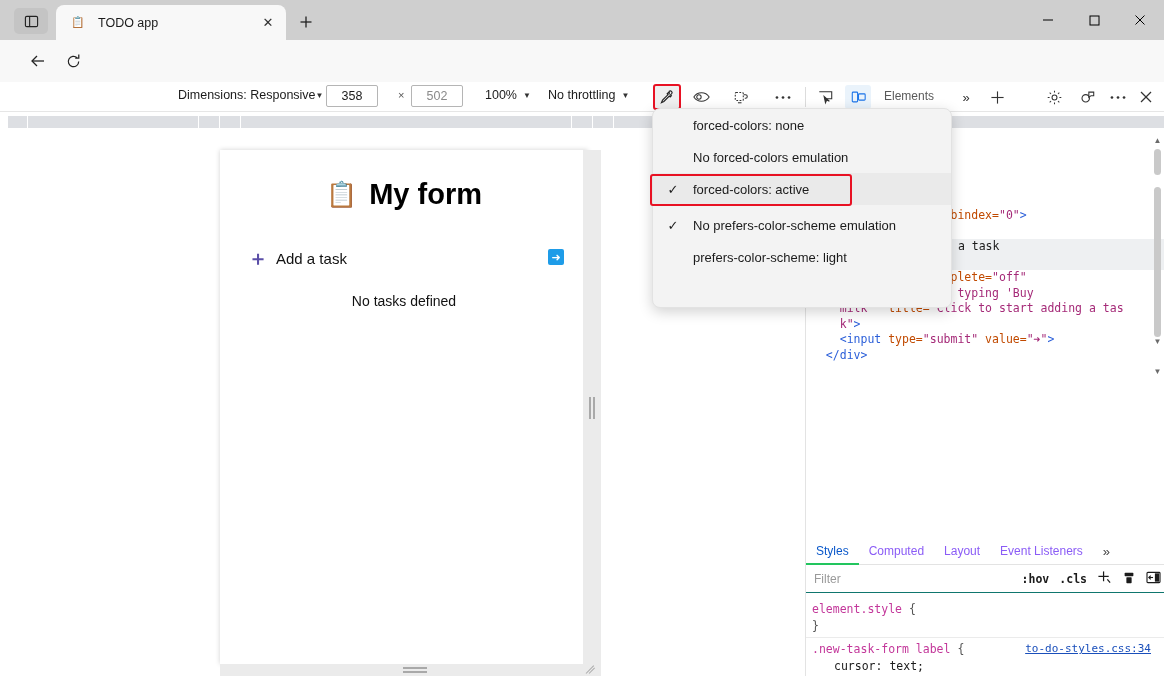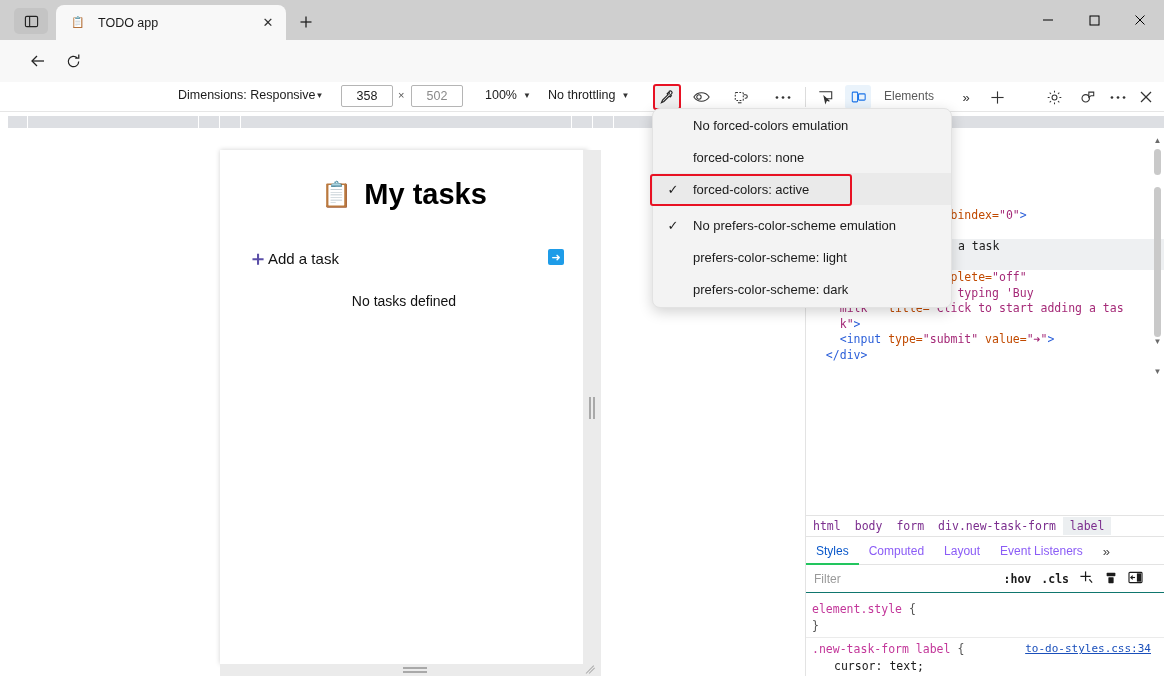--- a/index.html
+++ b/index.html
@@ -85,21 +85,21 @@
   .dt-dim{
     position:absolute; left:178px; top:88px;
     font-size:12.5px; color:#1b1b1b; display:flex; align-items:center; 
   }
   .caret{ font-size:8px; color:#333; }
   .dim-input{
     position:absolute; top:85px; width:52px; height:22px;
     border:1px solid #b5b5b5; border-radius:2px; background:#fff;
     font-size:12.5px; color:#1b1b1b; text-align:center; line-height:20px;
   }
-  .dim-w{ left:341px; }
+  .dim-w{ left:326px; }
   .dim-h{ left:411px; color:#8a8a8a;text-align:center; }
   .dim-x{ position:absolute; left:398px; top:89px; font-size:11px; color:#555;}
   .dt-zoom{ position:absolute; left:485px; top:88px; font-size:12.5px; color:#1b1b1b; display:flex; gap:6px; align-items:center;}
   .dt-throttle{ position:absolute; left:548px; top:88px; font-size:12.5px; color:#1b1b1b; display:flex; gap:6px; align-items:center;}
   .dt-tbtn{
     position:absolute; top:85px; width:26px;height:24px;
     display:flex;align-items:center;justify-content:center;
   }
   .b-eyedrop{ left:653px; background:#efefef; border:2px solid #e81123; border-radius:3px; width:28px; height:26px; top:84px;}
   .b-vision{ left:688px; }
@@ -141,21 +141,21 @@
     position:absolute; left:0; top:28px; width:100%;
     text-align:center; font-size:29px; font-weight:bold; color:#000;
     display:flex; align-items:center; justify-content:center; gap:12px;
   }
   .clipboard{ font-size:25px; line-height:1; }
   .addtask-row{
     position:absolute; left:0; top:94px; width:100%; height:28px;
     display:flex; align-items:center;
   }
   .plus-glyph{ margin-left:28px; color:#5b4fa8; font-size:20px; font-weight:bold; line-height:1;}
-  .addtask-label{ font-size:15px; color:#111; }
+  .addtask-label{ margin-left:8px; font-size:15px; color:#111; }
   .submit-arrow{
     position:absolute; right:24px; top:99px; width:16px;height:16px;
     background:#1e9ce8; border-radius:2px;
     display:flex;align-items:center;justify-content:center;
     color:#fff; font-size:11px; line-height:1;
   }
   .no-tasks{
     position:absolute; left:0; top:143px; width:100%; text-align:center;
     font-size:14px; color:#111;
   }
@@ -220,21 +220,21 @@
   .ptab.on{ color:#0a58ca; border-bottom:2px solid #22c55e; font-weight:400;}
   .ptab.chev{ color:#444; font-size:13px; }
 
   .filterbar{
     position:absolute; left:0; top:430px; width:359px; height:28px;
     display:flex; align-items:center; border-bottom:1px solid #0f766e;
   }
   .filter-input{
     margin-left:8px; width:150px; font-size:12px; color:#9a9a9a;
   }
-  .fb-right{ position:absolute; right:22px; top:0; height:28px; display:flex; align-items:center; gap:10px;
+  .fb-right{ position:absolute; right:4px; top:0; height:28px; display:flex; align-items:center; gap:10px;
     font-family:"DejaVu Sans Mono", monospace; font-size:11.5px; color:#1b1b1b; font-weight:bold;}
 
   .styles-body{
     position:absolute; left:0; top:463px; width:359px; height:213px;
     font-family:"DejaVu Sans Mono", monospace; font-size:11.5px;
     line-height:16.5px; overflow:hidden;
   }
   .rule{ padding:3px 0 3px 6px; border-bottom:1px solid #ebebeb; position:relative; }
   .sel-name{ color:#c3379a; }
   .brace{ color:#555; }
@@ -482,21 +482,21 @@
   <div class="tick" style="left:563px"></div>
   <div class="tick" style="left:584px"></div>
   <div class="tick" style="left:605px"></div>
 </div>
 <div class="ruler-under"></div>
 
 <div class="stage">
   <div class="device-shadowframe" style="left:220px; top:15px;">
     <div class="page-title">
       <span class="clipboard">📋</span>
-      <span>My tasks</span>
+      <span>My form</span>
     </div>
 
     <div class="addtask-row">
       <span class="plus-glyph">＋</span>
       <span class="addtask-label">Add a task</span>
     </div>
     <div class="submit-arrow">➜</div>
 
     <div class="no-tasks">No tasks defined</div>
   </div>
@@ -520,27 +520,20 @@
 </div>
 
 <div class="dt-panel">
 
   <div class="dom-tree" id="dom-tree"><div class="dom-line">&nbsp;&nbsp;&nbsp;&nbsp;&nbsp;&nbsp;<span class="tg">&lt;/h1&gt;</span></div><div class="dom-line">&nbsp;</div><div class="dom-line">&nbsp;&nbsp;&nbsp;&nbsp;<span class="av">ew-task-form"</span><span class="at"> tabindex=</span><span class="av">"0"</span><span class="tg">&gt;</span></div><div class="dom-line">&nbsp;</div><div class="dom-line sel">&nbsp;&nbsp;&nbsp;&nbsp;<span class="av">new-task"</span><span class="tg">&gt;</span>➕ Add a task</div><div class="dom-line sel">&nbsp;&nbsp;&nbsp;&nbsp;&nbsp;&nbsp;&nbsp;&nbsp;<span class="dollar">$0</span></div><div class="dom-line">&nbsp;&nbsp;&nbsp;&nbsp;<span class="av">ew-task"</span><span class="at"> autocomplete=</span><span class="av">"off"</span></div><div class="dom-line">&nbsp;&nbsp;&nbsp;&nbsp;<span class="at">placeholder=</span><span class="av">"Try typing 'Buy</span></div><div class="dom-line">&nbsp;&nbsp;&nbsp;&nbsp;<span class="av">milk'"</span><span class="at"> title=</span><span class="av">"Click to start adding a tas</span></div><div class="dom-line">&nbsp;&nbsp;&nbsp;&nbsp;<span class="av">k"</span><span class="tg">&gt;</span></div><div class="dom-line">&nbsp;&nbsp;&nbsp;&nbsp;<span class="tg">&lt;input</span><span class="at"> type=</span><span class="av">"submit"</span><span class="at"> value=</span><span class="av">"➜"</span><span class="tg">&gt;</span></div><div class="dom-line">&nbsp;&nbsp;<span class="tg">&lt;/div&gt;</span></div></div>
   <div class="dom-scroll">
     <i></i>
       <span class="arr" style="bottom:0">▼</span>
   </div>
 
-  <div class="crumbs" id="crumbs">
-      <span class="crumb">html</span>
-      <span class="crumb">body</span>
-      <span class="crumb">form</span>
-      <span class="crumb">div.new-task-form</span>
-      <span class="crumb active">label</span>
-    </div>
 
   <div class="panel-tabs" id="panel-tabs">
       <span class="ptab on">Styles</span>
       <span class="ptab">Computed</span>
       <span class="ptab">Layout</span>
       <span class="ptab">Event Listeners</span>
       <span class="ptab chev">»</span>
     </div>
 
   <div class="filterbar">
@@ -579,37 +572,33 @@
   <div class="styles-scroll">
     <span class="arr" style="top:0">▲</span>
       <i></i>
       <span class="arr" style="bottom:0">▼</span>
   </div>
 </div>
 
 <div class="menu" id="menu">
     <div class="menu-item">
       <span class="ck"></span>
-      <span>No forced-colors emulation</span>
+      <span>forced-colors: none</span>
     </div>
     <div class="menu-item">
       <span class="ck"></span>
-      <span>forced-colors: none</span>
+      <span>No forced-colors emulation</span>
     </div>
     <div class="menu-item hl">
       <span class="ck">✓</span>
       <span>forced-colors: active</span>
     </div>
     <div class="menu-spacer"></div>
     <div class="menu-item">
       <span class="ck">✓</span>
       <span>No prefers-color-scheme emulation</span>
     </div>
     <div class="menu-item">
       <span class="ck"></span>
       <span>prefers-color-scheme: light</span>
     </div>
-    <div class="menu-item">
-      <span class="ck"></span>
-      <span>prefers-color-scheme: dark</span>
-    </div>
   </div>
 <div class="red-box"></div>
 
 </body></html>

